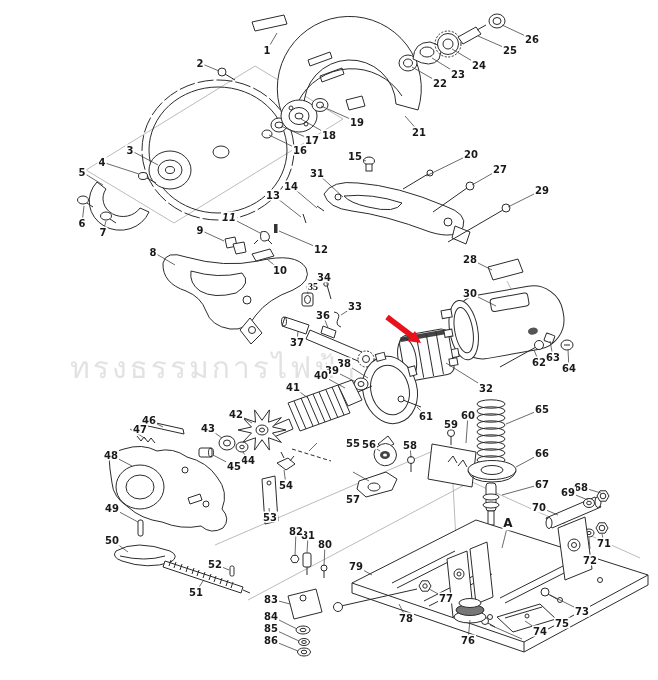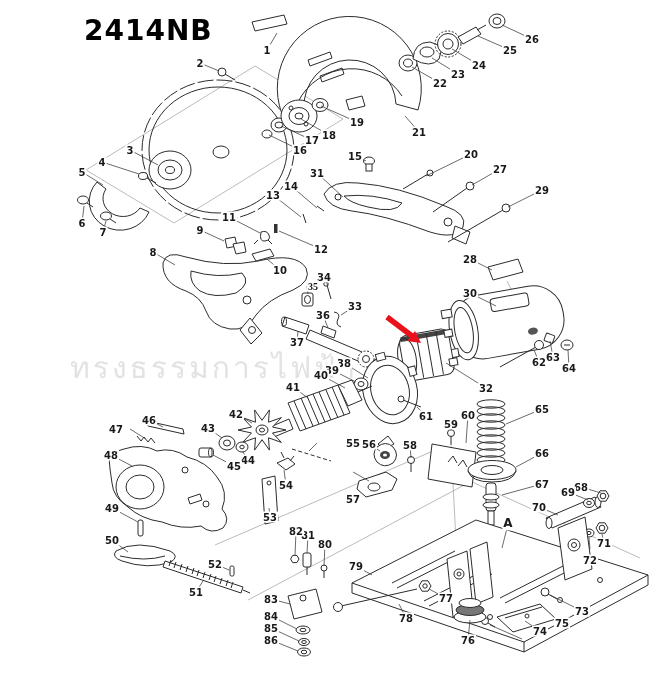--- a/index.html
+++ b/index.html
@@ -430,33 +430,32 @@
       <line x1="308" y1="535" x2="307" y2="553"></line>
       <line x1="296" y1="531" x2="295" y2="556"></line>
       <line x1="271" y1="599" x2="290" y2="604"></line>
       <line x1="271" y1="616" x2="297" y2="629"></line>
       <line x1="271" y1="628" x2="299" y2="641"></line>
       <line x1="271" y1="640" x2="298" y2="651"></line>
       <line x1="508" y1="524" x2="502" y2="548"></line>
     </svg>
 
 <div class="watermark">ทรงธรรมการไฟฟ้า</div>
-<div class="title">2414NB</div>
 <div id="callouts">
       <span class="callout" style="left: 267px; top: 50px;">1</span>
       <span class="callout" style="left: 200px; top: 63px;">2</span>
       <span class="callout" style="left: 130px; top: 150px;">3</span>
       <span class="callout" style="left: 102px; top: 162px;">4</span>
       <span class="callout" style="left: 82px; top: 172px;">5</span>
       <span class="callout" style="left: 82px; top: 223px;">6</span>
       <span class="callout" style="left: 103px; top: 232px;">7</span>
       <span class="callout" style="left: 153px; top: 252px;">8</span>
       <span class="callout" style="left: 200px; top: 230px;">9</span>
       <span class="callout" style="left: 280px; top: 270px;">10</span>
-      <span class="callout" style="left: 229px; top: 217px;">11</span>
+      <span class="callout" style="left: 229px; top: 217px; font-style: italic;">11</span>
       <span class="callout" style="left: 321px; top: 249px;">12</span>
       <span class="callout" style="left: 273px; top: 195px;">13</span>
       <span class="callout" style="left: 291px; top: 186px;">14</span>
       <span class="callout" style="left: 355px; top: 156px;">15</span>
       <span class="callout" style="left: 300px; top: 150px;">16</span>
       <span class="callout" style="left: 312px; top: 140px;">17</span>
       <span class="callout" style="left: 329px; top: 135px;">18</span>
       <span class="callout" style="left: 357px; top: 122px;">19</span>
       <span class="callout" style="left: 471px; top: 154px;">20</span>
       <span class="callout" style="left: 419px; top: 132px; text-align: right;">21</span>
@@ -478,21 +477,21 @@
       <span class="callout" style="left: 297px; top: 342px;">37</span>
       <span class="callout" style="left: 344px; top: 363px;">38</span>
       <span class="callout" style="left: 332px; top: 370px;">39</span>
       <span class="callout" style="left: 321px; top: 375px;">40</span>
       <span class="callout" style="left: 293px; top: 387px;">41</span>
       <span class="callout" style="left: 236px; top: 414px;">42</span>
       <span class="callout" style="left: 208px; top: 428px;">43</span>
       <span class="callout" style="left: 248px; top: 460px;">44</span>
       <span class="callout" style="left: 234px; top: 466px;">45</span>
       <span class="callout" style="left: 149px; top: 420px;">46</span>
-      <span class="callout" style="left: 116px; top: 429px;">47</span>
+      <span class="callout" style="left: 140px; top: 429px;">47</span>
       <span class="callout" style="left: 111px; top: 455px;">48</span>
       <span class="callout" style="left: 112px; top: 508px;">49</span>
       <span class="callout" style="left: 112px; top: 540px;">50</span>
       <span class="callout" style="left: 196px; top: 592px;">51</span>
       <span class="callout" style="left: 215px; top: 564px;">52</span>
       <span class="callout" style="left: 270px; top: 517px;">53</span>
       <span class="callout" style="left: 286px; top: 485px;">54</span>
       <span class="callout" style="left: 317px; top: 443px; margin-left: 36px;">55</span>
       <span class="callout" style="left: 369px; top: 444px;">56</span>
       <span class="callout" style="left: 353px; top: 472px; margin-top: 27px;">57</span>

